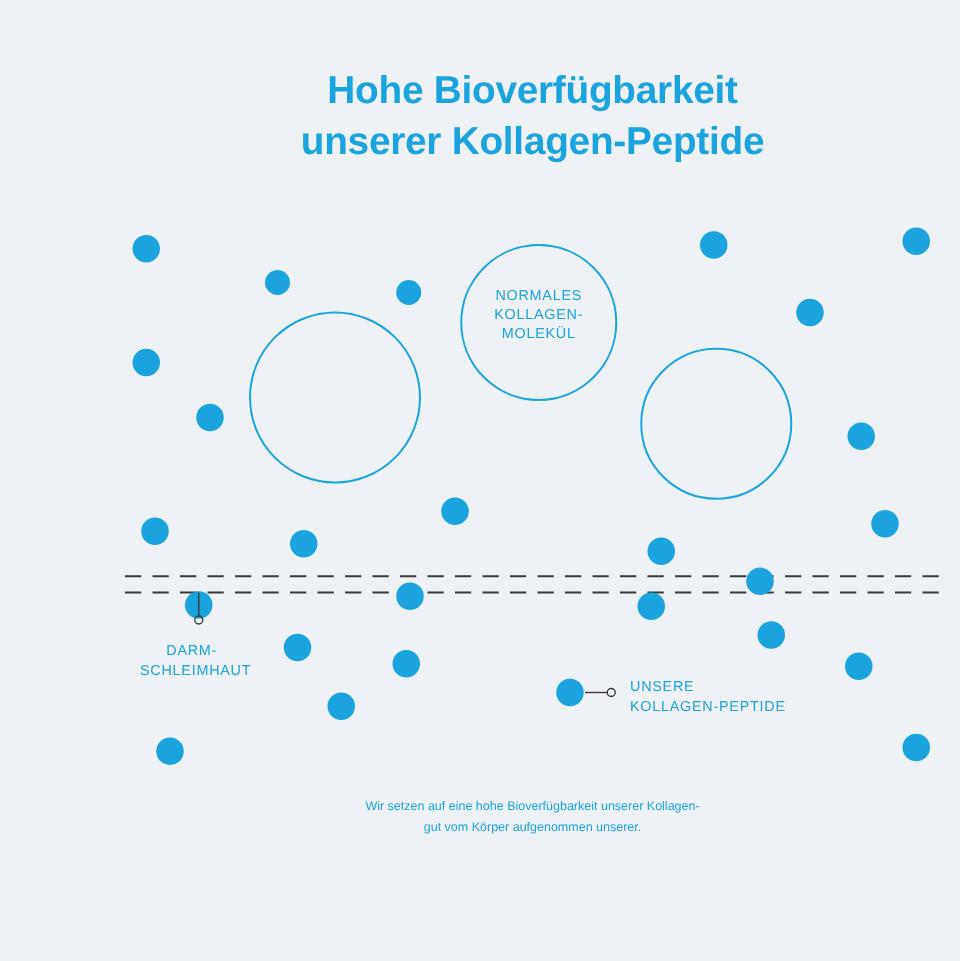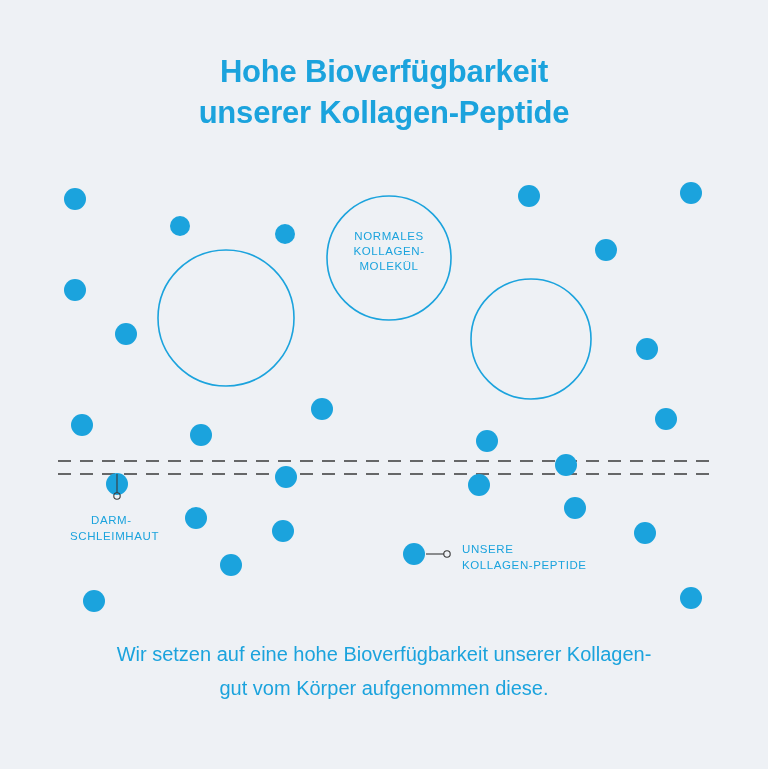--- a/index.html
+++ b/index.html
@@ -10,20 +10,21 @@
     width: 768px;
     height: 769px;
     background: #eef1f5;
     font-family: "Liberation Sans", sans-serif;
     overflow: hidden;
   }
   #stage {
     position: relative;
     width: 713px;
     height: 769px;
+    margin-left: 42px;
   }
   .title {
     position: absolute;
     top: 52px;
     left: 0;
     width: 768px;
     text-align: center;
     color: #1ba3dd;
     font-size: 31px;
     font-weight: bold;
@@ -33,21 +34,21 @@
   .title .line {
     display: block;
   }
   .caption {
     position: absolute;
     top: 637px;
     left: 64px;
     width: 640px;
     text-align: center;
     color: #1ba3dd;
-    font-size: 20px;
+    font-size: 10px;
     line-height: 1.72;
   }
   .caption .cline {
     display: block;
   }
   svg.diagram {
     position: absolute;
     top: 0;
     left: 0;
   }
@@ -130,16 +131,16 @@
       <path d="M426 554 L444 554" stroke="#3a3a3a" stroke-width="1.1" fill="none"></path>
       <circle cx="447" cy="554" r="3.2" fill="none" stroke="#3a3a3a" stroke-width="1.1"></circle>
       <text class="label-text" x="462" y="553">UNSERE</text>
       <text class="label-text" x="462" y="569">KOLLAGEN-PEPTIDE</text>
     </g>
 
   </svg>
 
   <div class="caption">
     <span class="cline">Wir setzen auf eine hohe Bioverfügbarkeit unserer Kollagen-</span>
-    <span class="cline">gut vom Körper aufgenommen diese.</span>
+    <span class="cline">gut vom Körper aufgenommen unserer.</span>
   </div>
 
 </div>
 
 </body></html>

